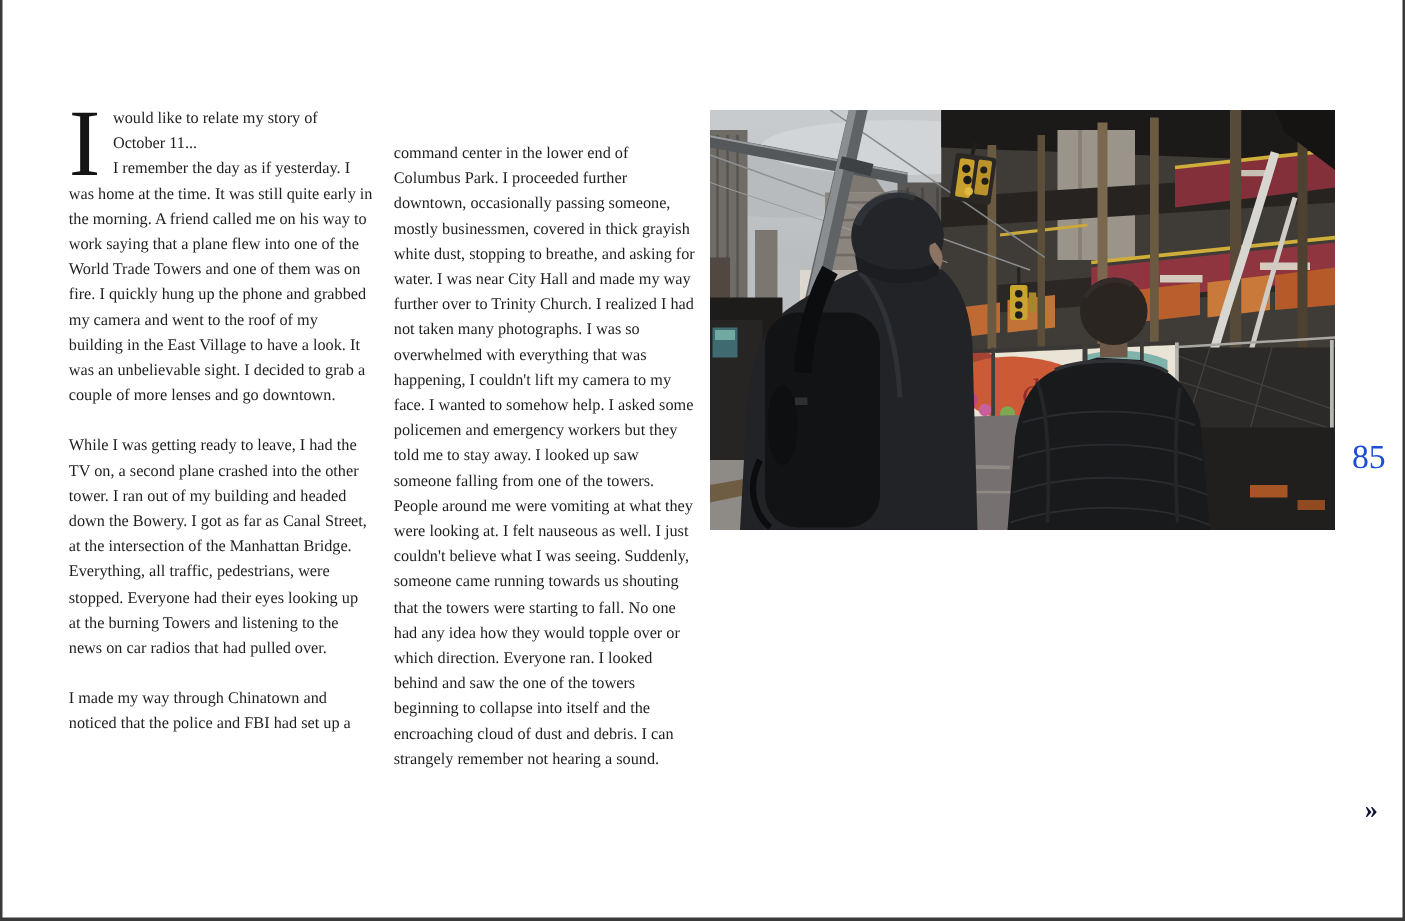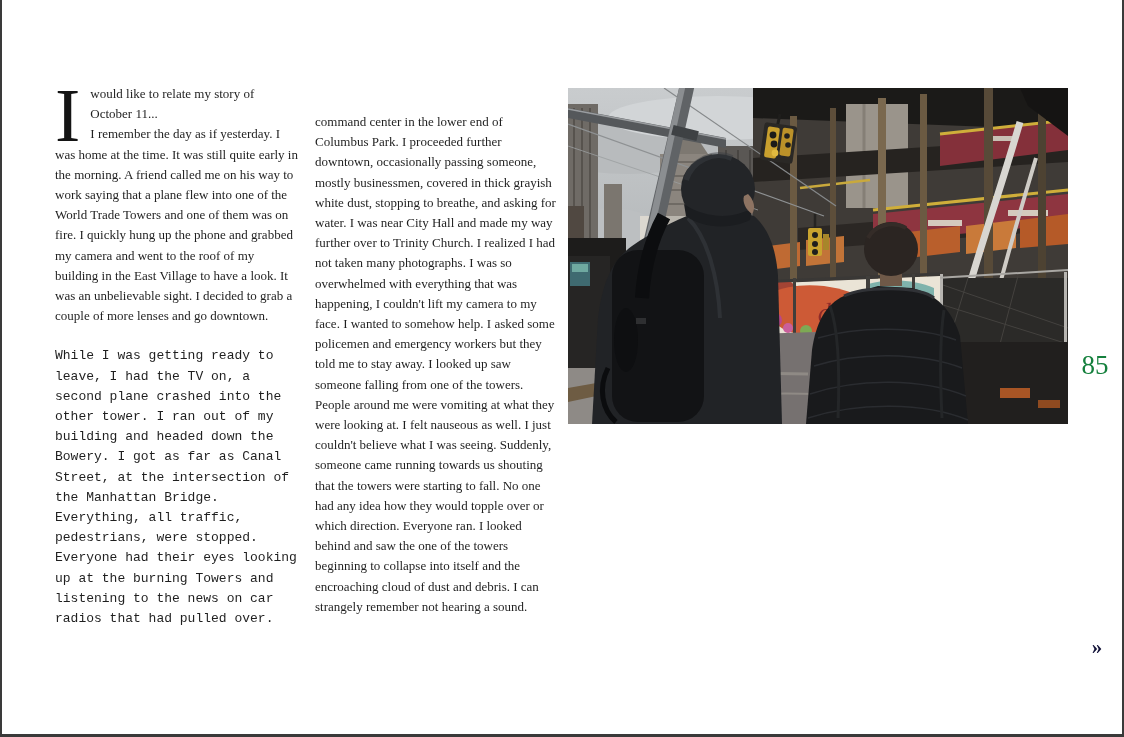--- a/index.html
+++ b/index.html
@@ -20,21 +20,21 @@
     position:absolute;
     width:243px;
     font-size:13px;
     line-height:20.2px;
     color:#1f1f1f;
     text-align:left;
   }
   .col-1{left:55px;top:84px;}
   .col-2{left:315px;top:86px;width:242px;margin-top:26px;}
   .col p{margin:0;}
-  .col p + p{margin-top:20px;font-family:Liberation Mono, monospace;}
+  .col p + p{margin-top:20px;}
 
   .dropcap{
     float:left;
     font-size:76px;
     line-height:58px;
     height:58px;
     margin:2px 10px 0 0;
     color:#141414;
   }
 
@@ -46,21 +46,21 @@
     background:#35322f;
   }
   .photo-frame svg{display:block;width:100%;height:100%;}
 
   .page-number{
     position:absolute;
     left:1070px;top:350px;
     width:50px;
     text-align:center;
     font-size:27px;
-    color:#15803d;
+    color:#1d4ed8;
   }
   .next-button{
     position:absolute;
     left:1082px;top:634px;
     width:30px;height:26px;
     display:flex;align-items:center;justify-content:center;
     font-size:21px;
     font-weight:bold;
     color:#101036;
     cursor:pointer;
@@ -76,20 +76,21 @@
   <div class="edge edge-bottom"></div>
 
   <div class="col col-1">
     <p>
       <span class="dropcap">I</span>
       <span>would like to relate my story of October 11...</span>
       <br>
       <span>I remember the day as if yesterday. I was home at the time. It was still quite early in the morning. A friend called me on his way to work saying that a plane flew into one of the World Trade Towers and one of them was on fire. I quickly hung up the phone and grabbed my camera and went to the roof of my building in the East Village to have a look. It was an unbelievable sight. I decided to grab a couple of more lenses and go downtown.</span>
     </p>
     <p>While I was getting ready to leave, I had the TV on, a second plane crashed into the other tower. I ran out of my building and headed down the Bowery. I got as far as Canal Street, at the intersection of the Manhattan Bridge. Everything, all traffic, pedestrians, were stopped. Everyone had their eyes looking up at the burning Towers and listening to the news on car radios that had pulled over.</p>
+    <p>I made my way through Chinatown and noticed that the police and FBI had set up a</p>
   </div>
 
   <div class="col col-2">
     <p>command center in the lower end of Columbus Park. I proceeded further downtown, occasionally passing someone, mostly businessmen, covered in thick grayish white dust, stopping to breathe, and asking for water. I was near City Hall and made my way further over to Trinity Church. I realized I had not taken many photographs. I was so overwhelmed with everything that was happening, I couldn't lift my camera to my face. I wanted to somehow help. I asked some policemen and emergency workers but they told me to stay away. I looked up saw someone falling from one of the towers. People around me were vomiting at what they were looking at. I felt nauseous as well. I just couldn't believe what I was seeing. Suddenly, someone came running towards us shouting that the towers were starting to fall. No one had any idea how they would topple over or which direction. Everyone ran. I looked behind and saw the one of the towers beginning to collapse into itself and the encroaching cloud of dust and debris. I can strangely remember not hearing a sound.</p>
   </div>
 
   <div class="photo-frame">
     <svg viewBox="0 0 500 336" preserveAspectRatio="none">
       <defs>
         <linearGradient id="sky" x1="0" y1="0" x2="0" y2="1">

